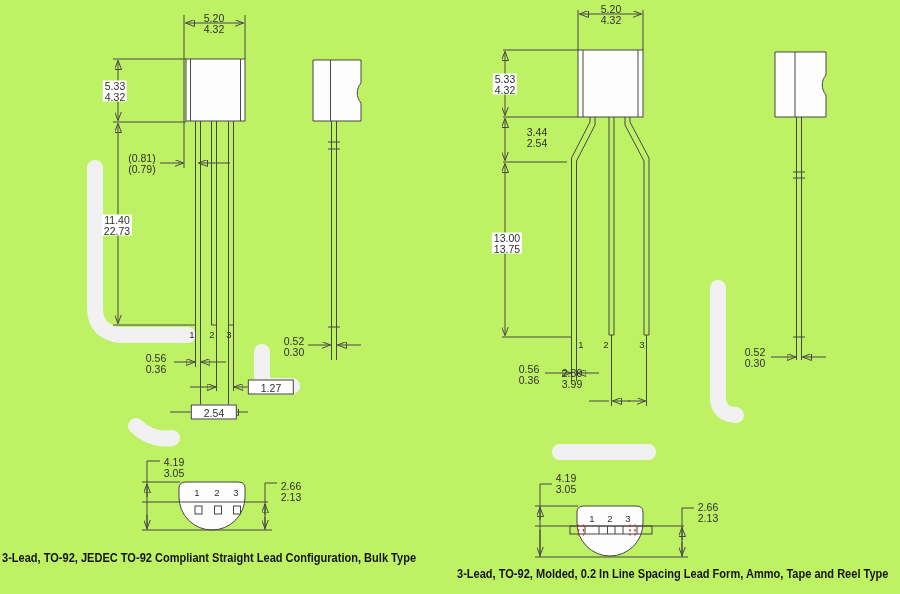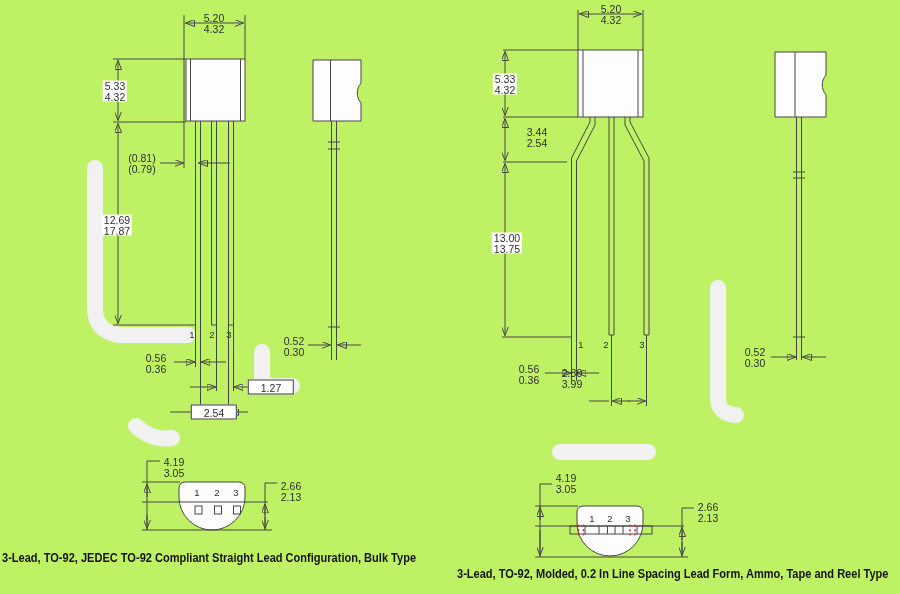--- a/index.html
+++ b/index.html
@@ -190,22 +190,22 @@
 </div>
 <div class="dim bg" style="left:115px;top:91px">
   <span>5.33</span>
   <span>4.32</span>
 </div>
 <div class="dim" style="left:142px;top:163px">
   <span>(0.81)</span>
   <span>(0.79)</span>
 </div>
 <div class="dim bg" style="left:117px;top:225px">
-  <span>12.69</span>
-  <span>17.87</span>
+  <span>11.40</span>
+  <span>22.73</span>
 </div>
 <div class="dim" style="left:156px;top:363px">
   <span>0.56</span>
   <span>0.36</span>
 </div>
 <div class="dim box" style="left:271px;top:387px">
   <span>1.27</span>
 </div>
 <div class="dim box" style="left:214px;top:412px">
   <span>2.54</span>

